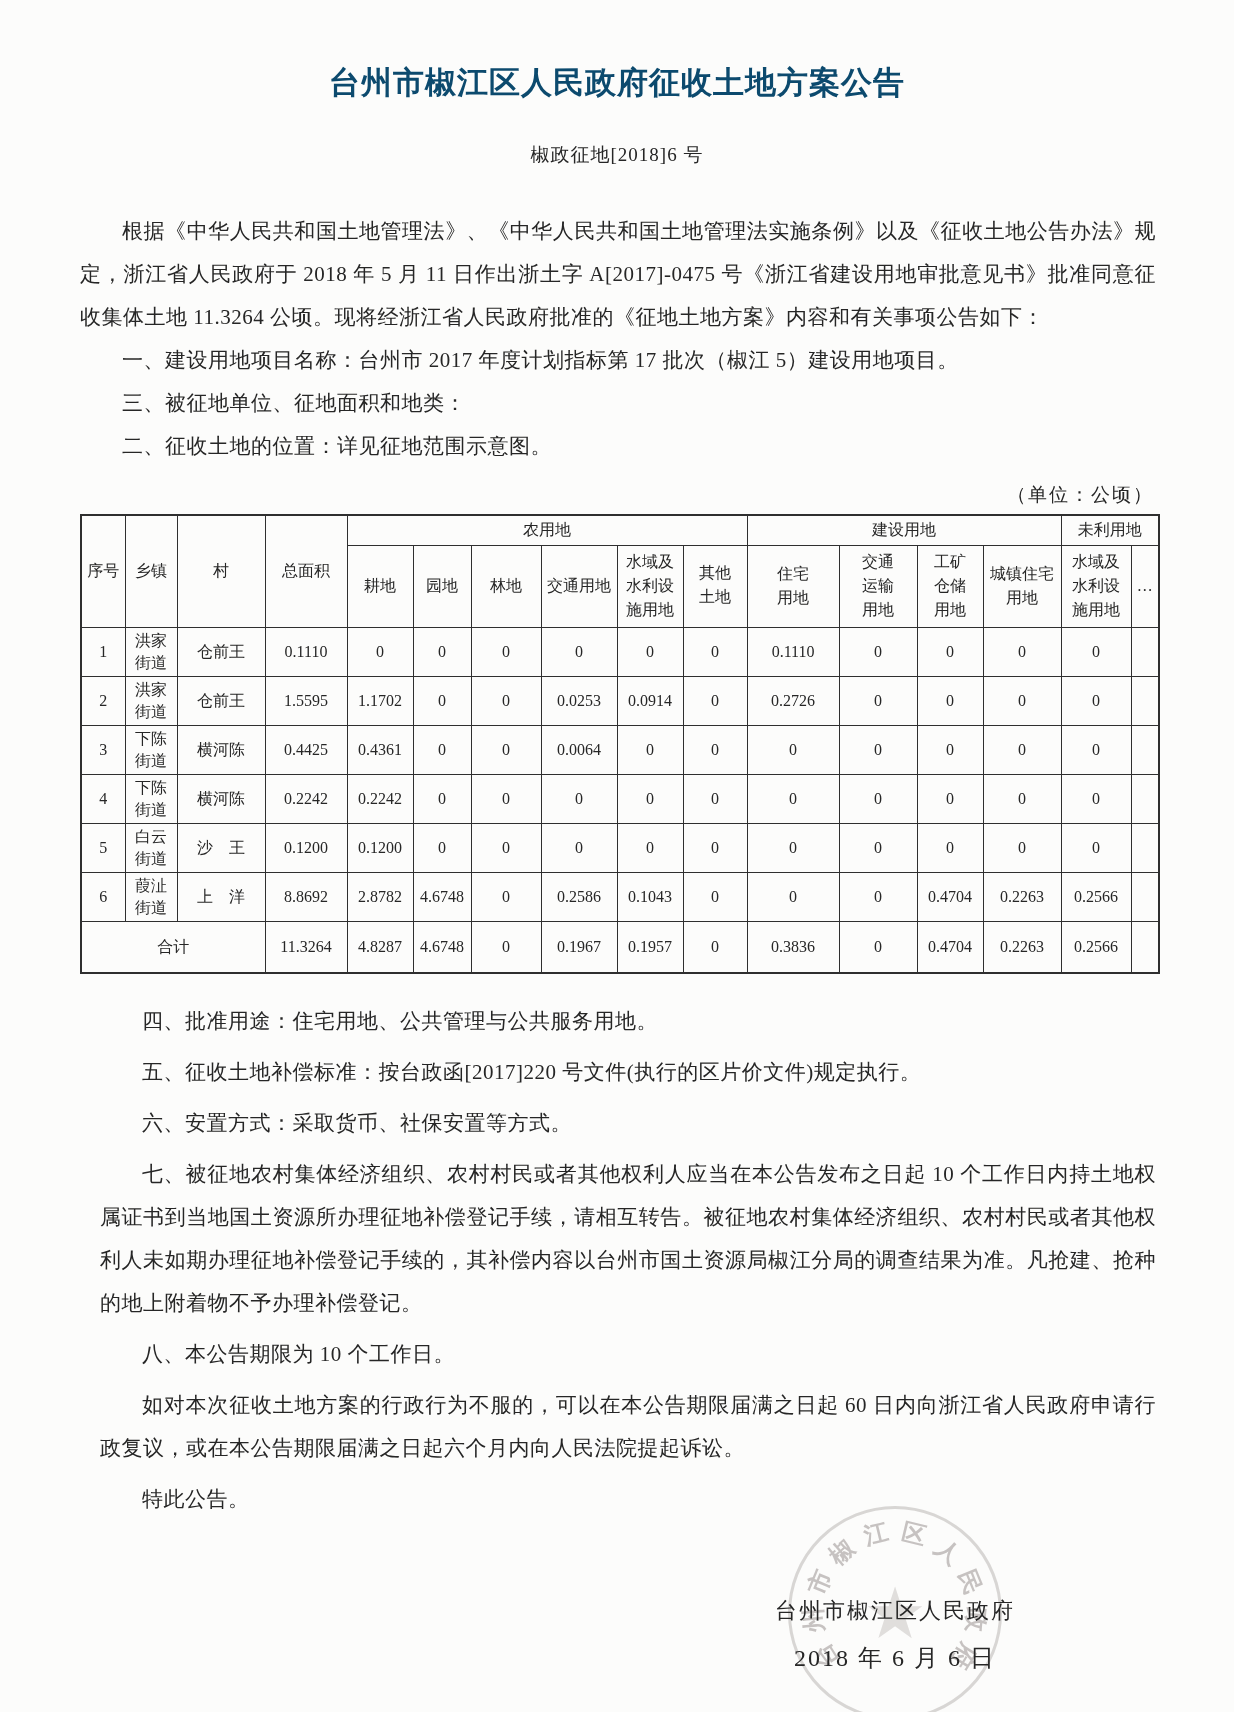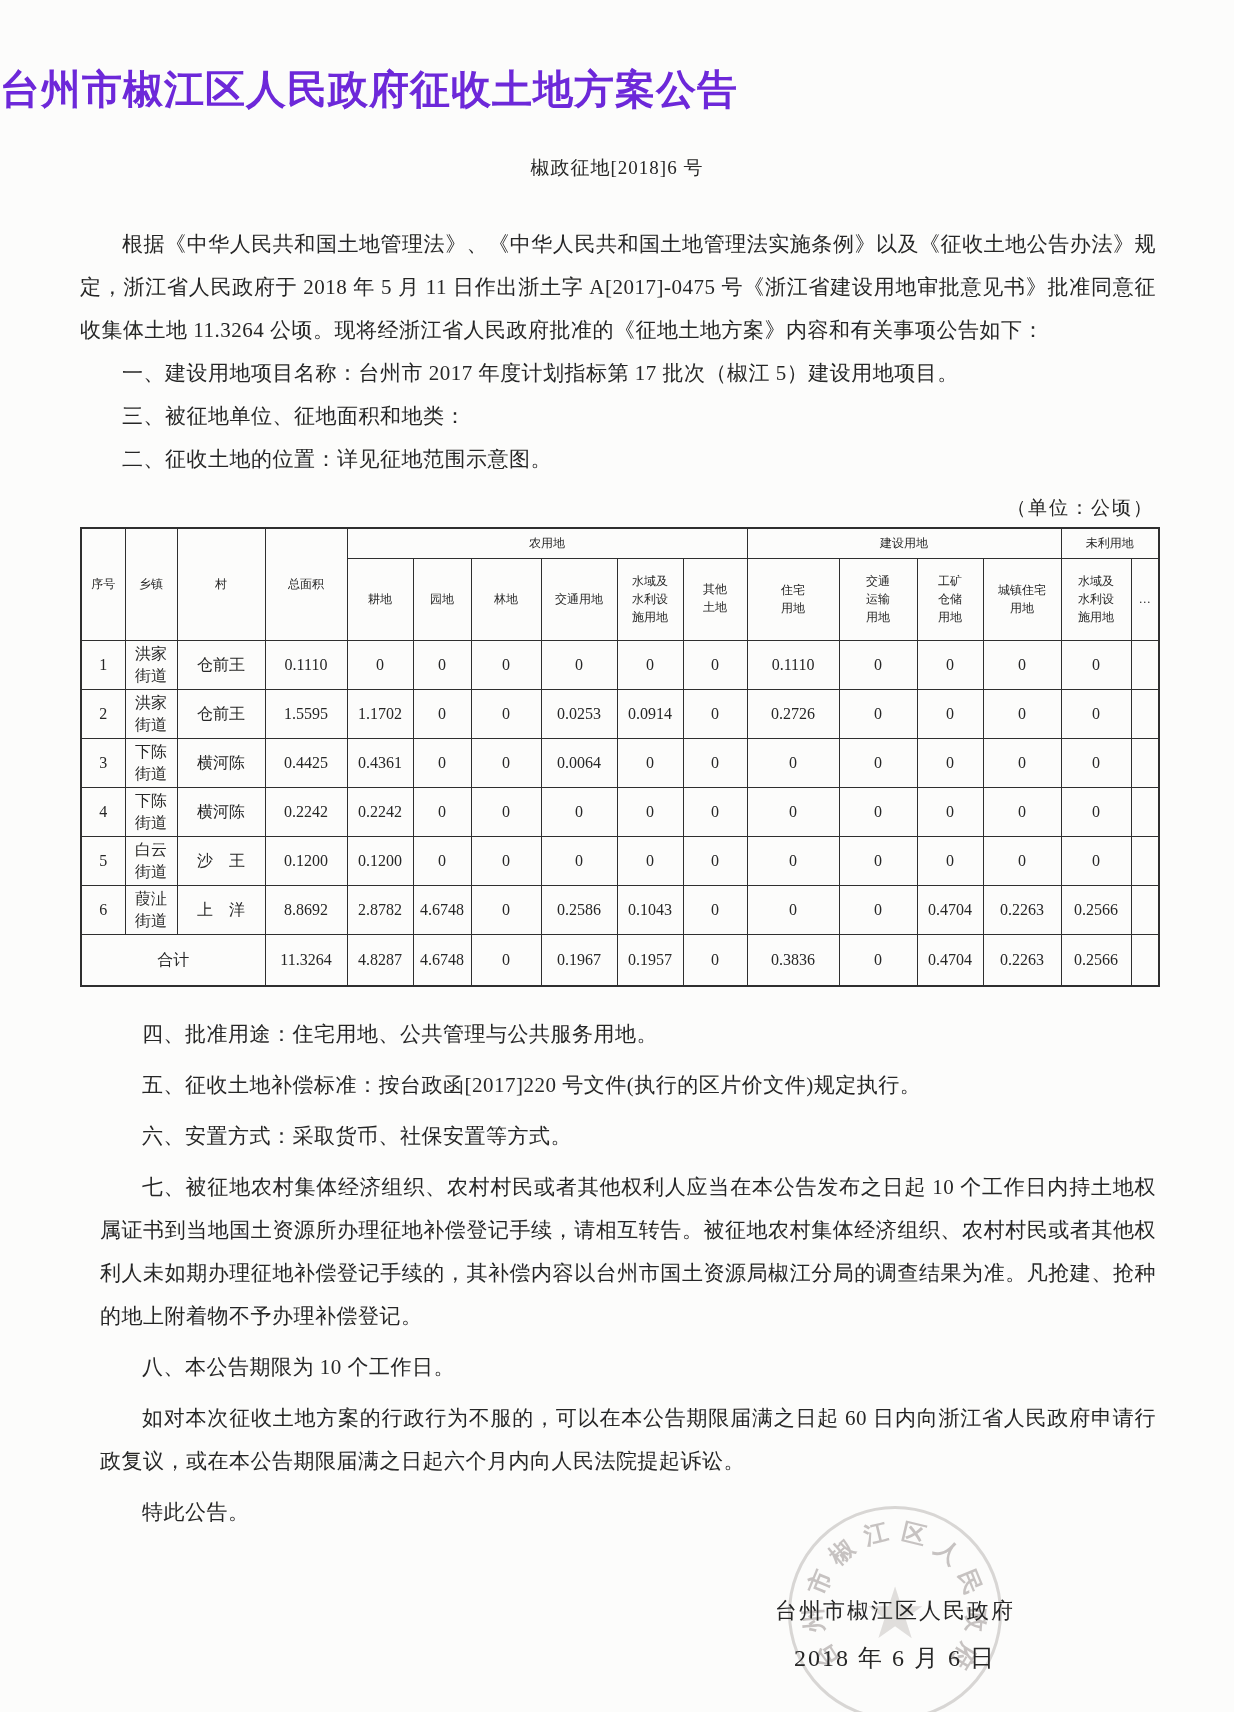--- a/index.html
+++ b/index.html
@@ -7,24 +7,25 @@
     position:relative;
     width:1234px;height:1712px;
     margin:0 auto;
     background:#fcfcfb;
     color:#262626;
     font-family:"Liberation Serif","DejaVu Serif",serif;
     overflow:hidden;
   }
   .title{
     padding-top:62px;
-    font-size:40px;
+    text-align:center;
+    font-size:31px;
     font-weight:700;
     letter-spacing:1px;
-    color:#6d28d9;
+    color:#0c4a6e;
   }
   .doc-number{
     margin-top:38px;
     text-align:center;
     font-size:19px;
     letter-spacing:1px;
   }
   .content{
     margin:42px 78px 0 80px; 
   }
@@ -50,21 +51,21 @@
     table-layout:fixed;
   }
   table.land th,table.land td{
     border:1px solid #2f2f2f;
     text-align:center;
     vertical-align:middle;
     padding:2px 3px;
     font-weight:400;
     word-break:break-all;
   }
-  table.land thead th{font-size:12px;line-height:1.5;margin-top:20px;}
+  table.land thead th{font-size:16px;line-height:1.5;margin-top:20px;}
   tr.group-row{height:30px;}
   tr.subheader-row{height:82px;}
   table.land tbody tr{height:49px;font-size:16px;}
   table.land tbody tr:last-child{height:52px;}
   table.land tbody td{line-height:1.35;}
   .signature{
     position:absolute;
     left:745px;top:1596px;width:300px;
     text-align:center;
     z-index:2;

